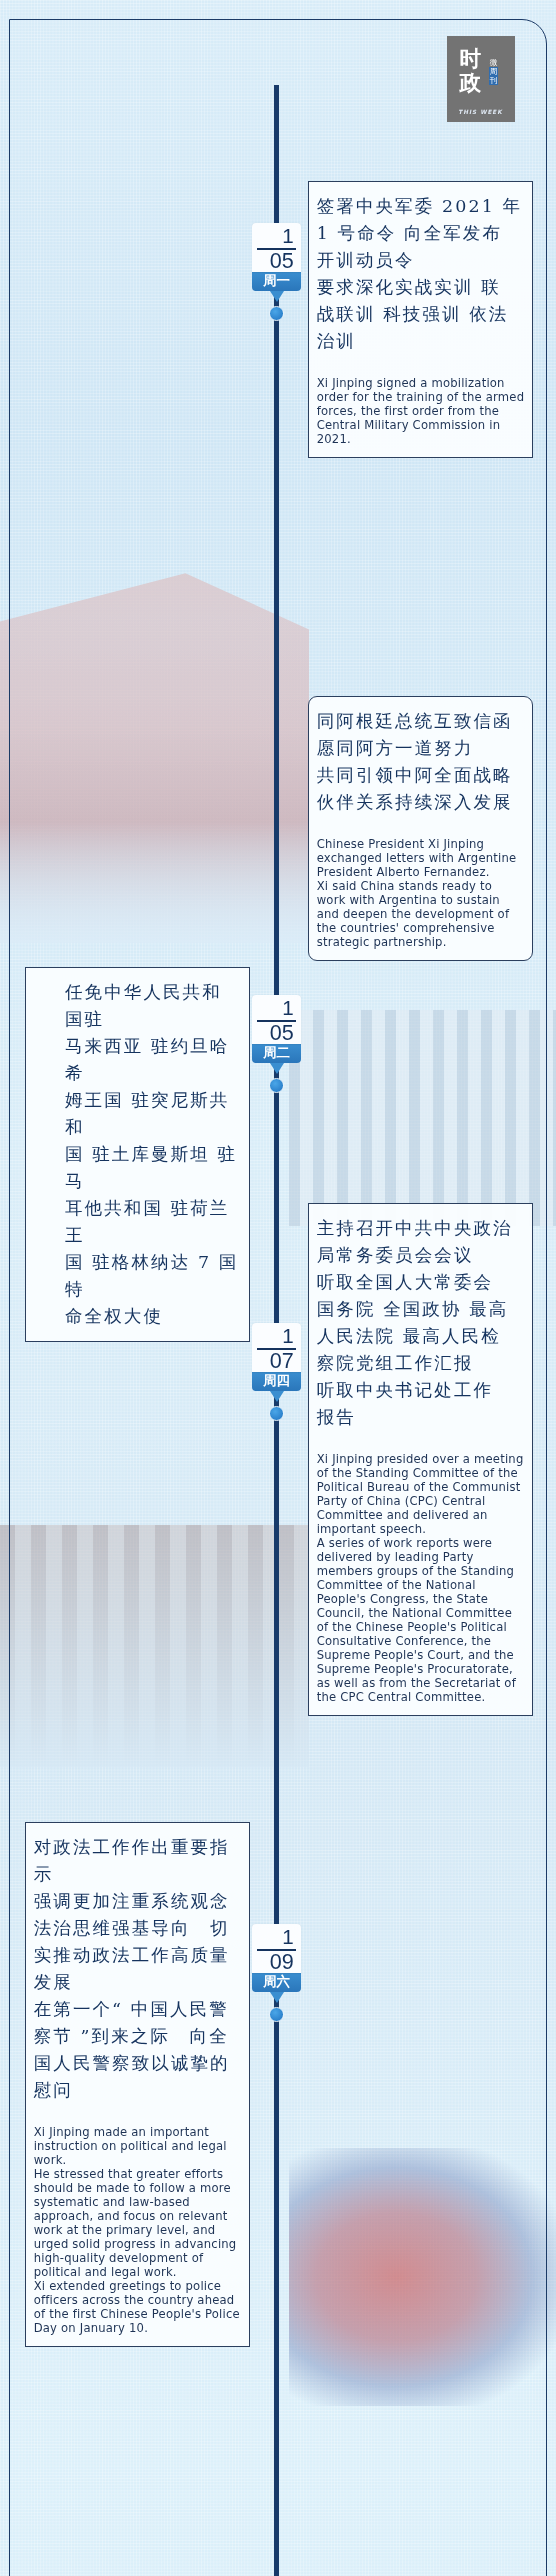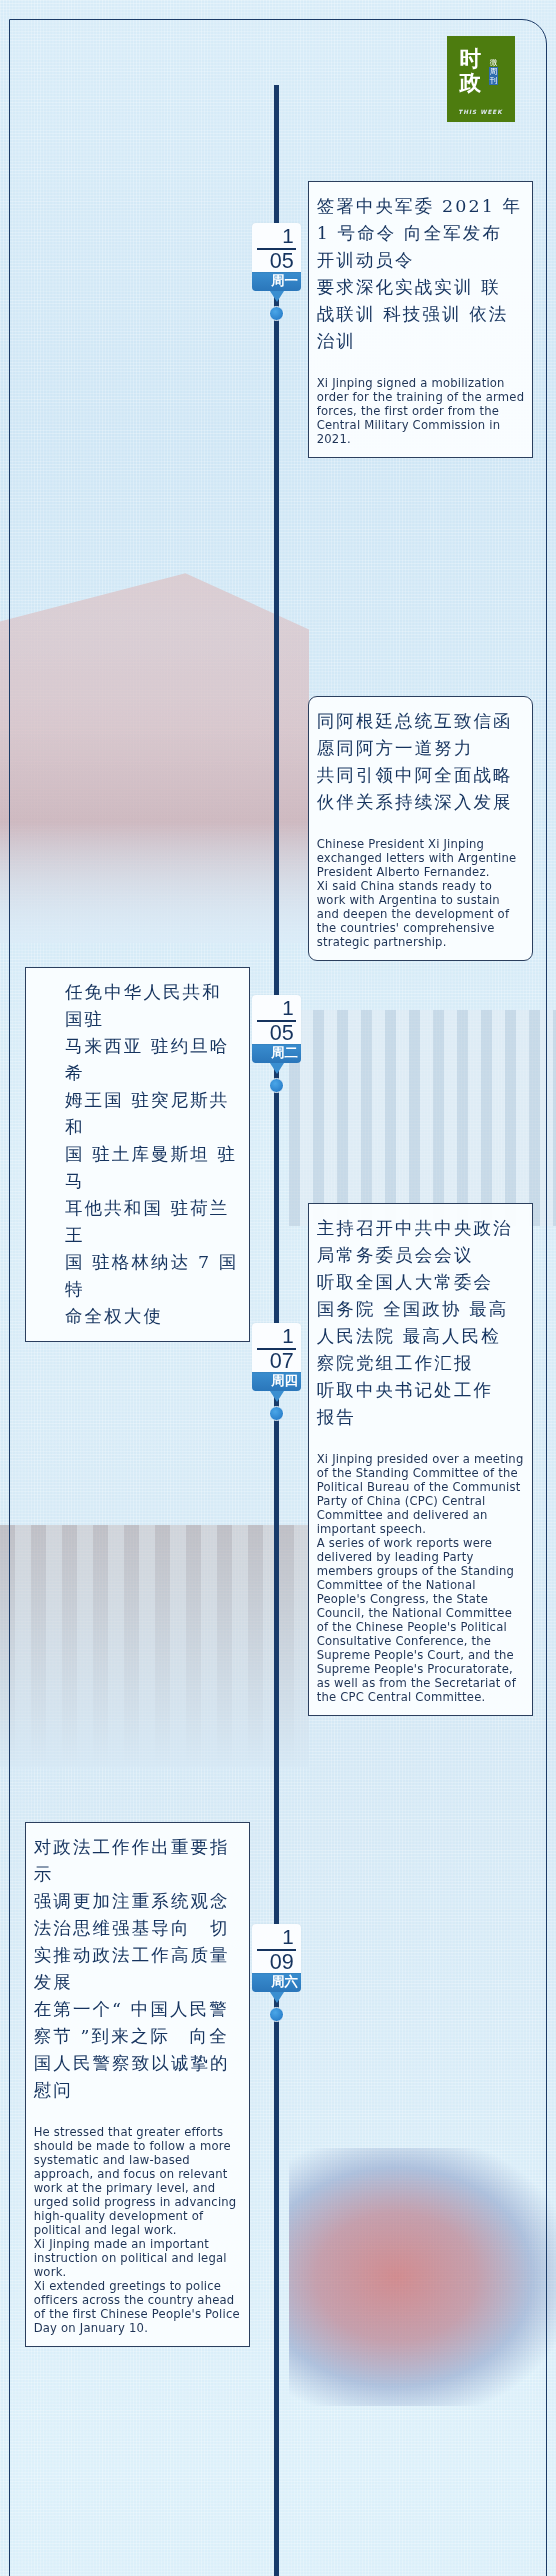--- a/index.html
+++ b/index.html
@@ -51,21 +51,21 @@
   
   .frame {
     position: absolute; left: 8.8px; top: 18.5px; width: 538px; height: 2857px;
     border: 1.5px solid #1b3a66; border-radius: 0 25px 25px 25px;
     box-sizing: border-box; pointer-events: none;
     border-left-color: #1b3a66;
   }
   
   .logo {
     position: absolute; left: 447px; top: 36px; width: 68px; height: 86px;
-    background: #4d7c0f; color: #fff; text-align: center;
+    background: #737373; color: #fff; text-align: center;
   }
   .logo .big { position: absolute; left: 10.3px; top: 11.3px; font-size: 21.6px; line-height: 24px; font-weight: bold; font-family: "DejaVu Serif", serif; width: 26px; text-align: center; }
   .logo .small { position: absolute; left: 42px; top: 21.6px; font-size: 7.7px; line-height: 9.3px; width: 9.3px; font-family: "DejaVu Serif", serif; }
   .logo .small span { display: block; }
   .logo .small .hl { background: #2f6db0; }
   .logo .en { position: absolute; left: 0; right: 0; bottom: 7.2px; font-size: 5.7px; letter-spacing: 1px; font-style: italic; font-weight: bold; color: #dfe8f3; }
   
   .timeline-line {
     position: absolute; left: 274px; top: 85px; width: 5.2px; height: 2586px;
     background: #173a6a;
@@ -75,21 +75,21 @@
   }
   .date-badge .top {
     background: #fbfdff; border-radius: 4.1px 4.1px 0 0; height: 49px; position: relative;
     box-shadow: 0 0.5px 1.5px rgba(0,0,0,0.08);
   }
   .date-badge .month { position: absolute; right: 7.2px; top: 1px; font-size: 20.6px; font-family: "Liberation Sans", sans-serif; color: #15335e; line-height: 23px; }
   .date-badge .rule { position: absolute; left: 5.2px; right: 5.2px; top: 25px; height: 1.5px; background: #15335e; }
   .date-badge .day { position: absolute; right: 7.2px; top: 26px; font-size: 21.6px; font-family: "Liberation Sans", sans-serif; color: #15335e; line-height: 24px; }
   .date-badge .wk {
     background: linear-gradient(180deg, #3a8ed0, #2a76ba); color: #fff; font-weight: bold;
-    height: 18.5px; line-height: 18.5px; text-align: right; padding-right: 3px;
+    height: 18.5px; line-height: 18.5px; text-align: right; padding-right: 11px;
     font-size: 13.4px; border-radius: 0 0 4.1px 4.1px;
   }
   .date-badge .pin {
     width: 0; height: 0; margin: 0 auto;
     border-left: 7.2px solid transparent; border-right: 7.2px solid transparent;
     border-top: 11.3px solid #3a8ed0;
   }
   .date-badge .dot {
     width: 13.4px; height: 13.4px; border-radius: 50%; margin: 4.1px auto 0;
     background: radial-gradient(circle at 40% 35%, #4aa6e8, #1f72c0);
@@ -244,18 +244,18 @@
     <div>强调更加注重系统观念</div>
     <div>法治思维强基导向　切</div>
     <div>实推动政法工作高质量</div>
     <div>发展</div>
     <div>在第一个“ 中国人民警</div>
     <div>察节 ”到来之际　向全</div>
     <div>国人民警察致以诚挚的</div>
     <div>慰问</div>
   </div>
   <div class="en">
+    <p>Xi Jinping made an important instruction on political and legal work.</p>
     <p>He stressed that greater efforts should be made to follow a more systematic and law-based approach, and focus on relevant work at the primary level, and urged solid progress in advancing high-quality development of political and legal work.</p>
-    <p>Xi Jinping made an important instruction on political and legal work.</p>
     <p>Xi extended greetings to police officers across the country ahead of the first Chinese People's Police Day on January 10.</p>
   </div>
 </div>
 
 
 </body></html>

